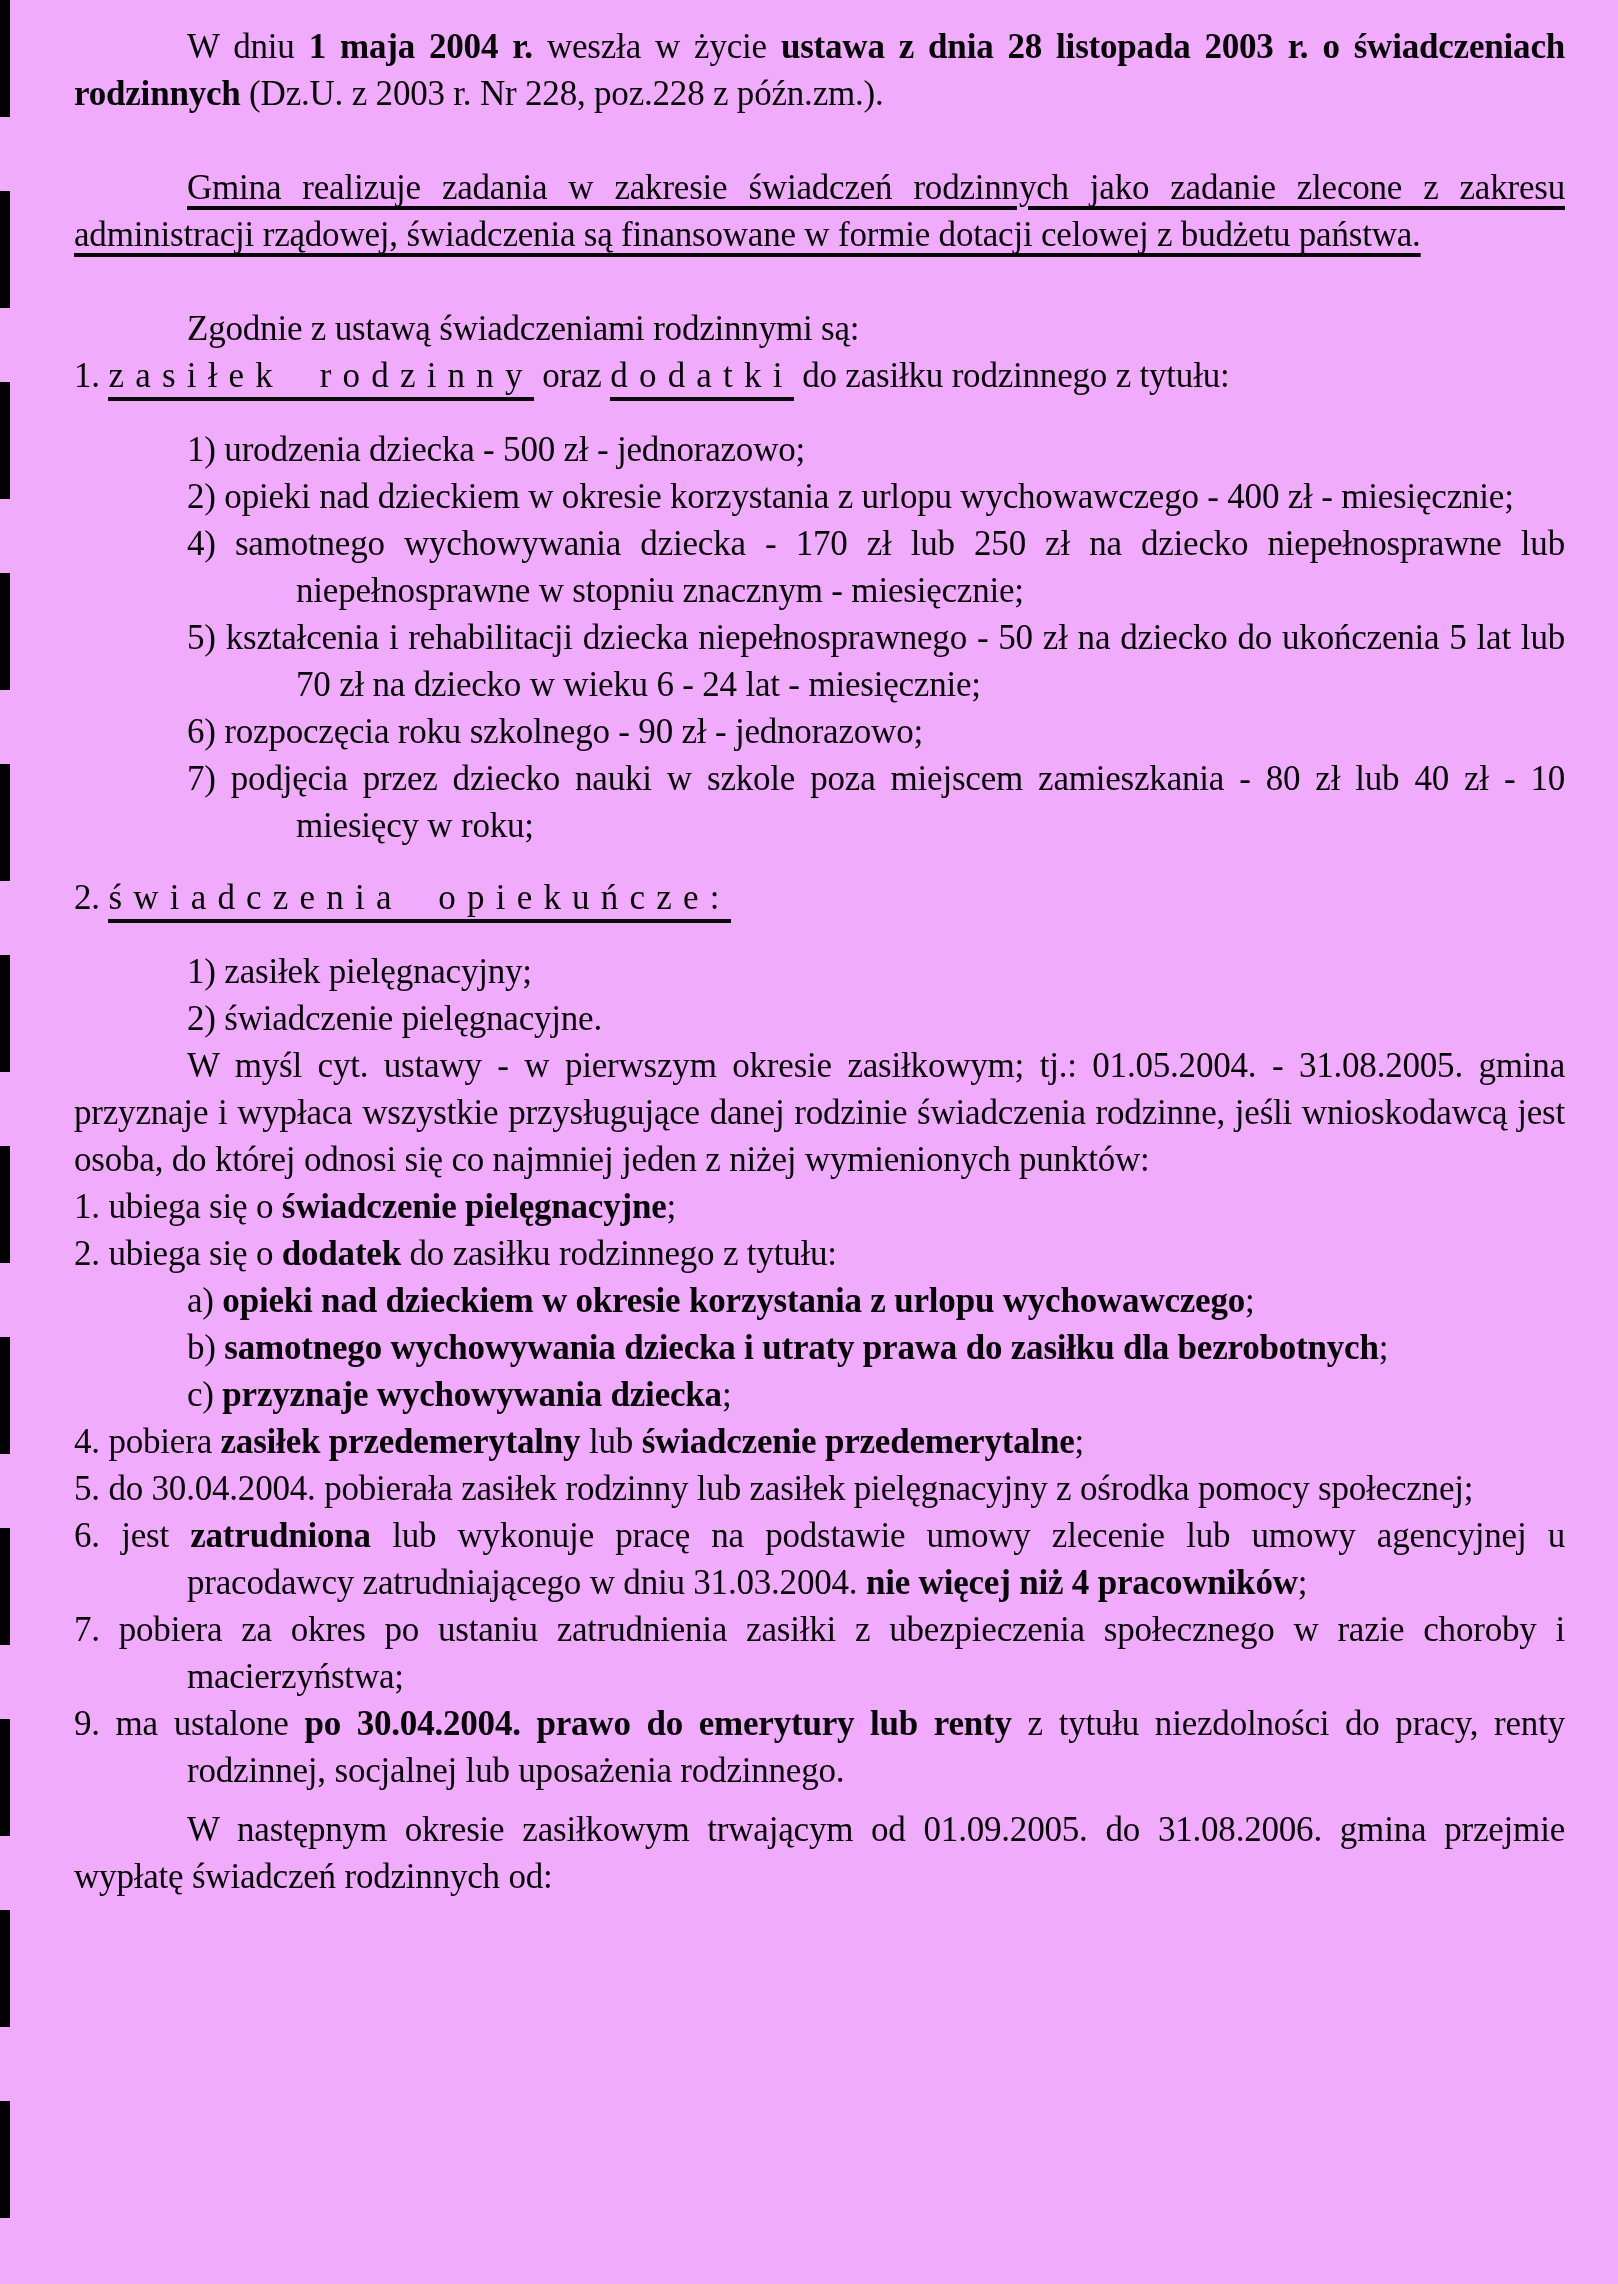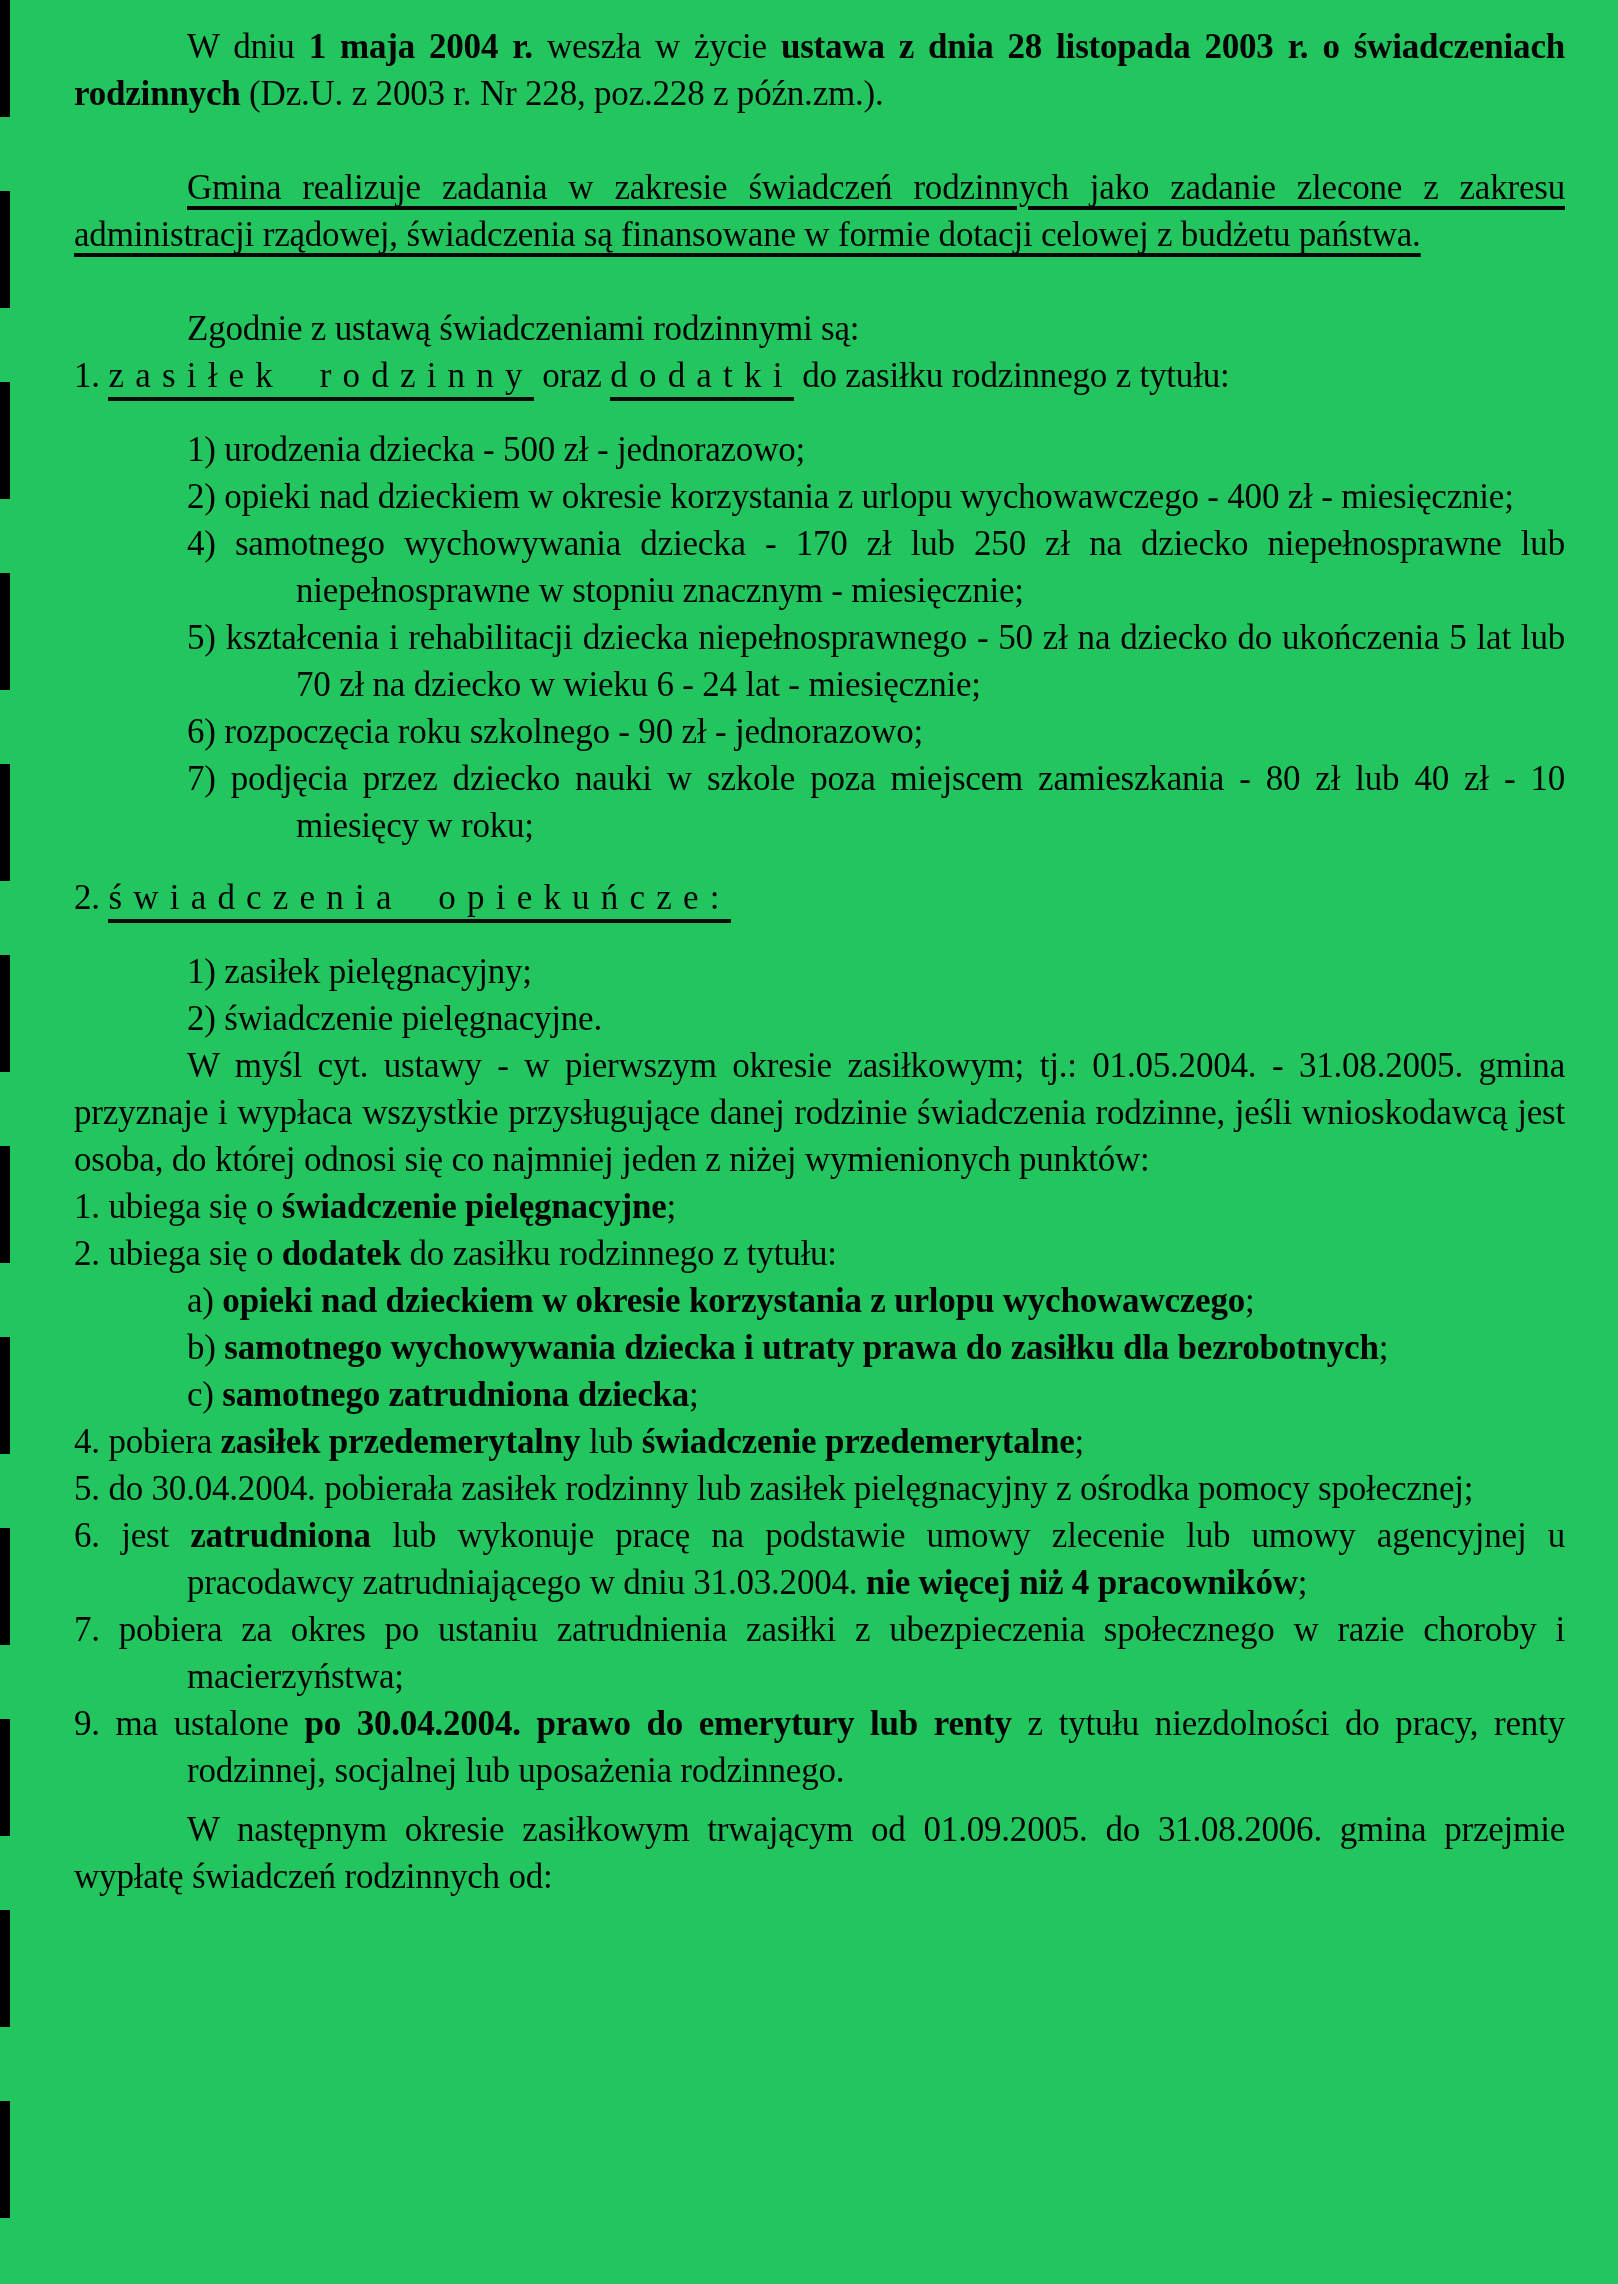--- a/index.html
+++ b/index.html
@@ -1,19 +1,19 @@
 <!DOCTYPE html>
 <html style="font-size:12.5px"><head>
 <meta charset="utf-8">
 <style>
   html,body{margin:0;padding:0;background:#ffffff;}
   body{width:1619px;height:2284px;font-family:"Liberation Serif", serif;color:#050505;}
   .doc{position:relative;box-sizing:border-box;width:1619px;height:2284px;
        padding:23px 54px 0 74px;font-size:35px;line-height:47px;letter-spacing:-0.2px;
-       overflow:hidden;background:#22c55e;}
+       overflow:hidden;background:#f0abfc;}
   .edge-artifact{position:absolute;left:0;top:0;width:10px;height:100%;
        background:repeating-linear-gradient(180deg,#000 0px,#000 117px,transparent 117px,transparent 191px);}
   p{margin:0;text-align:justify;}
   .indent{text-indent:113px;}
   .underlined{text-decoration:underline;text-decoration-thickness:3.9px;text-underline-offset:7px;}
   .gap-lg{margin-top:47px;}
   .gap-md{}
   .gap-sm{margin-top:27px;}
   .gap-xs{margin-top:25px;}
   .gap-tiny{margin-top:11.7px;}
@@ -99,21 +99,21 @@
     <p class="abc-item">
       <span class="marker">a)</span>
       <b>opieki nad dzieckiem w okresie korzystania z urlopu wychowawczego</b><span>;</span>
     </p>
     <p class="abc-item">
       <span class="marker">b)</span>
       <b>samotnego wychowywania dziecka i utraty prawa do zasiłku dla bezrobotnych</b><span>;</span>
     </p>
     <p class="abc-item">
       <span class="marker">c)</span>
-      <b>samotnego zatrudniona dziecka</b><span>;</span>
+      <b>przyznaje wychowywania dziecka</b><span>;</span>
     </p>
     <p class="cond-item">
       <span class="marker">4.</span>
       <span>pobiera </span><b>zasiłek przedemerytalny</b><span> lub </span><b>świadczenie przedemerytalne</b><span>;</span>
     </p>
     <p class="cond-item">
       <span class="marker">5.</span>
       <span>do 30.04.2004. pobierała zasiłek rodzinny lub zasiłek pielęgnacyjny z ośrodka pomocy społecznej;</span>
     </p>
     <p class="cond-item">

